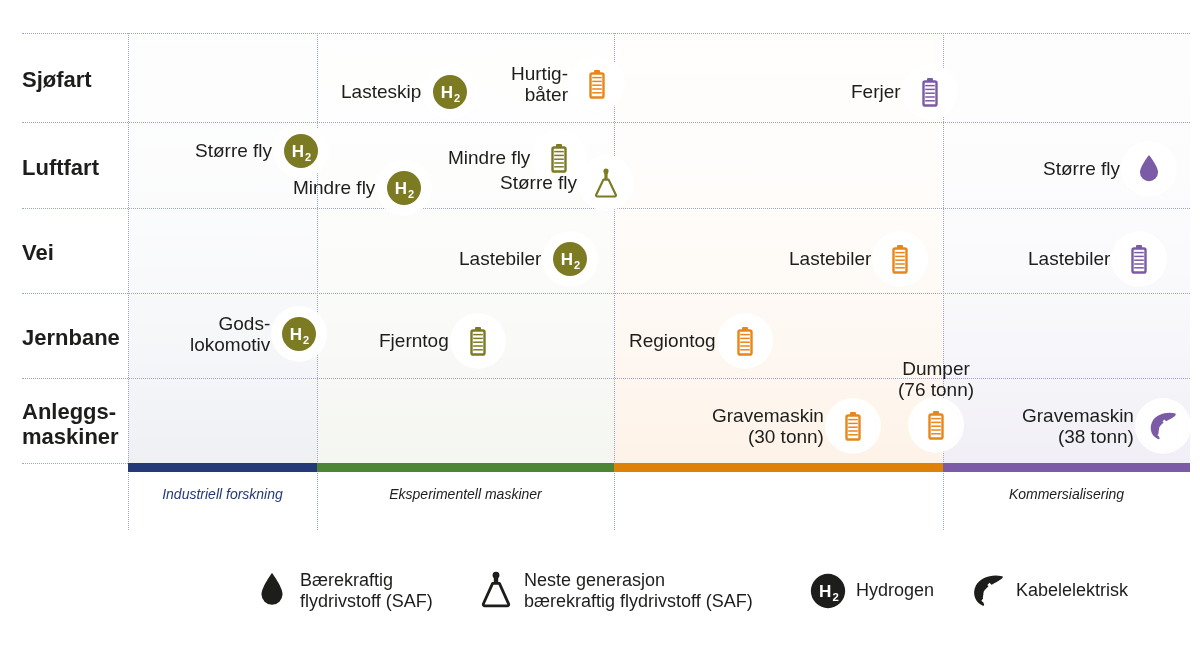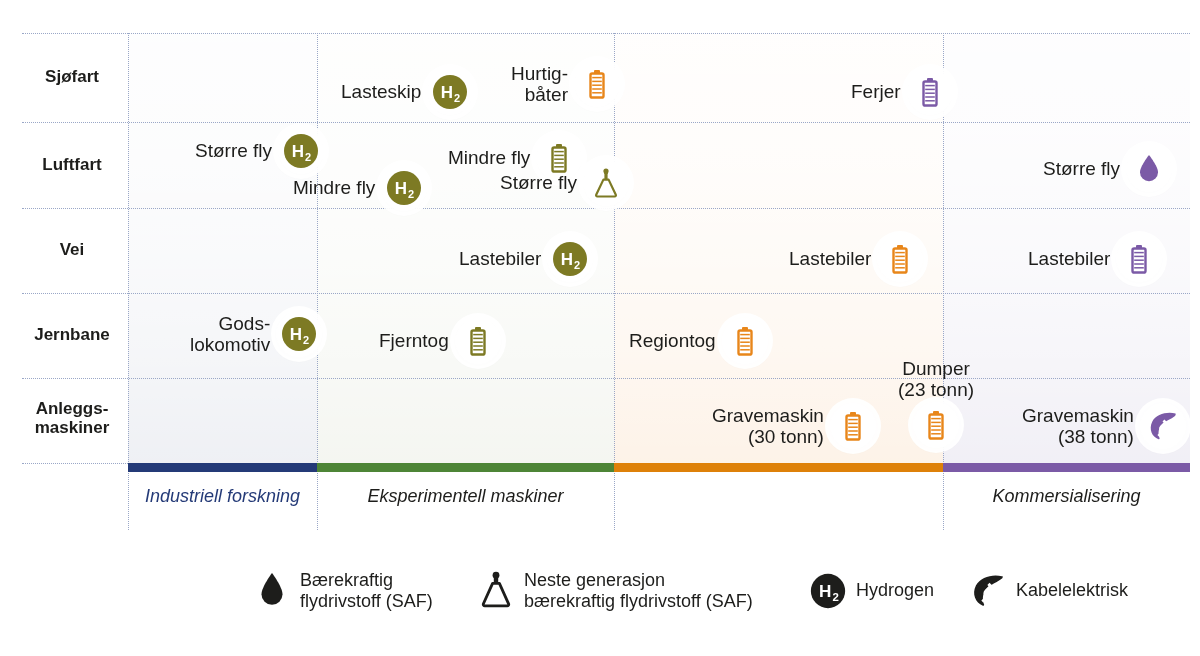--- a/index.html
+++ b/index.html
@@ -45,25 +45,24 @@
   
   .vline{
     position:absolute;top:33px;height:497px;width:0;
     border-left:1px dotted #9aa7c7;
   }
 
   .rowlabel{
     position:absolute;
     left:22px;
     width:100px;
-    font-size:17px;
+    font-size:22px;
     font-weight:bold;
     color:#1d1d1b;
     line-height:1.14;
-    text-align:center;
   }
 
   
   .item{
     position:absolute;
     display:flex;
     align-items:center;
     white-space:nowrap;
   }
   .item .lab{
@@ -88,21 +87,21 @@
 
   
   .trlbar{position:absolute;top:463px;height:9px;}
   .trlbar.s0{left:128px;width:189px;background:#243a77;}
   .trlbar.s1{left:317px;width:297px;background:#4d8536;}
   .trlbar.s2{left:614px;width:329px;background:#de8109;}
   .trlbar.s3{left:943px;width:247px;background:#7b5aa6;}
 
   .stagelabel{
     position:absolute;top:486px;
-    font-size:18px;font-style:italic;
+    font-size:14px;font-style:italic;
     text-align:center;
     color:#1d1d1b;
   }
   .stagelabel.first{color:#243a77;}
 
   
   #legend{
     position:absolute;left:0;top:556px;width:1200px;height:70px;
   }
   .leg{
@@ -357,21 +356,21 @@
             <line x1="18.2" y1="20.4" x2="27.8" y2="20.4"></line>
             <line x1="18.2" y1="24.2" x2="27.8" y2="24.2"></line>
             <line x1="18.2" y1="28" x2="27.8" y2="28"></line>
             <line x1="18.2" y1="31.8" x2="27.8" y2="31.8"></line>
           </g>
         </svg>
     </span>
   </div>
 
   <div class="item stack" style="left:898px;top:358px">
-    <span class="lab"><span>Dumper</span><br><span>(23 tonn)</span></span>
+    <span class="lab"><span>Dumper</span><br><span>(76 tonn)</span></span>
     <span class="bubble">
       <svg width="46" height="46" viewBox="0 0 46 46">
           <rect x="20" y="9" width="6" height="3.5" rx="1" fill="#e8861a"></rect>
           <rect x="16.5" y="12.5" width="13" height="24" rx="1.6" fill="none" stroke="#e8861a" stroke-width="2.4"></rect>
           <g stroke="#e8861a" stroke-width="1.5">
             <line x1="18.2" y1="16.6" x2="27.8" y2="16.6"></line>
             <line x1="18.2" y1="20.4" x2="27.8" y2="20.4"></line>
             <line x1="18.2" y1="24.2" x2="27.8" y2="24.2"></line>
             <line x1="18.2" y1="28" x2="27.8" y2="28"></line>
             <line x1="18.2" y1="31.8" x2="27.8" y2="31.8"></line>

